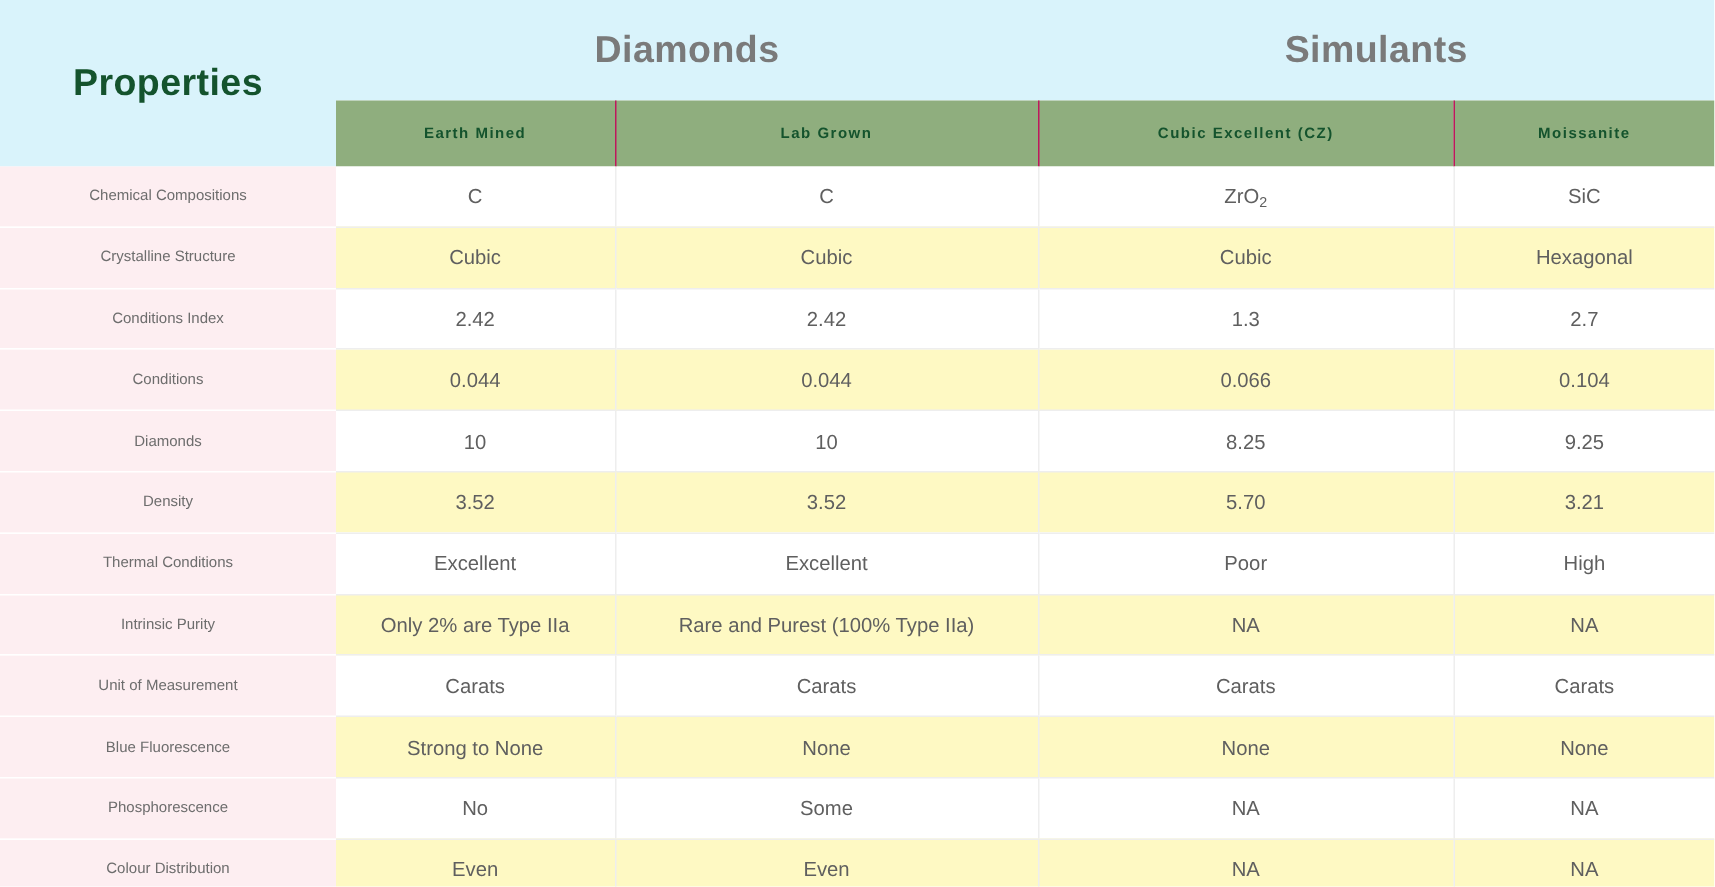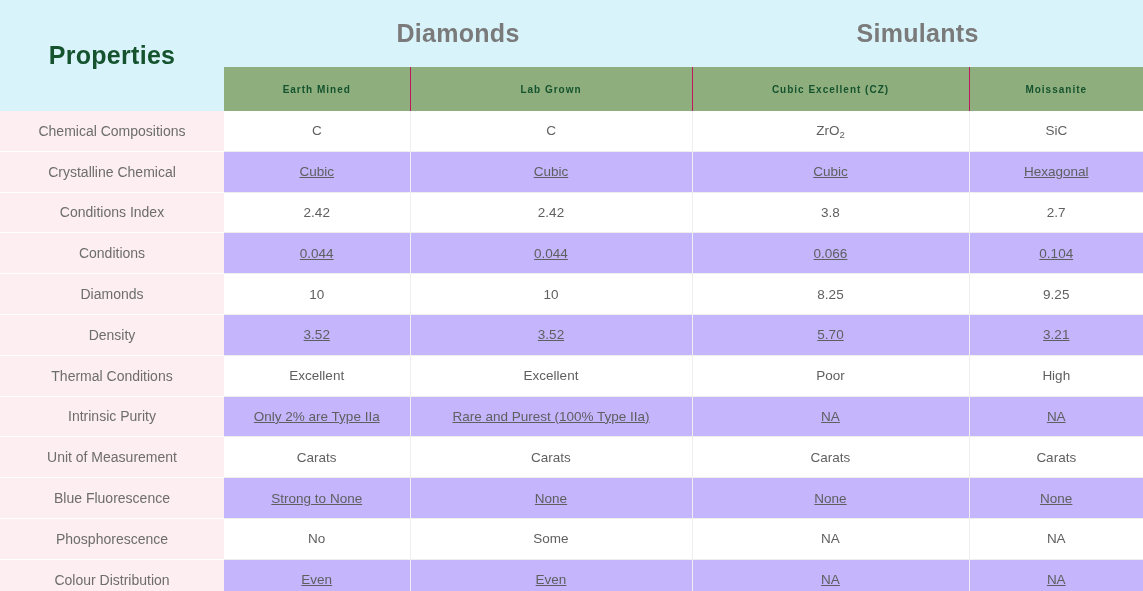--- a/index.html
+++ b/index.html
@@ -56,39 +56,38 @@
     letter-spacing: 1px;
   }
   .sub-head.sep {
     border-left: 1px solid #be185d;
   }
 
   
   .prop-cell {
     background: #fdeef1;
     color: #6d6d6d;
-    font-size: 14px;
+    font-size: 10px;
     text-align: center;
     vertical-align: middle;
     height: 39.8px;
     border-bottom: 1px solid #ffffff;
   }
   .val-cell {
     background: #ffffff;
     color: #5f5f5f;
     font-size: 13.5px;
     text-align: center;
     vertical-align: middle;
     height: 39.8px;
     border-bottom: 1px solid #eeeeee;
     border-left: 1px solid #eeeeee;
   }
   tr.alt .val-cell {
-    background: #c4b5fd;
-    text-decoration: underline;
+    background: #fef9c3;
   }
   tr.alt .prop-cell {
     background: #fdeef1;
   }
   .val-cell.first {
     border-left: none;
   }
   sub {
     font-size: 9.5px;
     vertical-align: baseline;
@@ -122,31 +121,31 @@
   </thead>
   <tbody id="table-body">
       <tr>
         <td class="prop-cell">Chemical Compositions</td>
         <td class="val-cell first">C</td>
         <td class="val-cell">C</td>
         <td class="val-cell"><span>ZrO</span><sub>2</sub></td>
         <td class="val-cell">SiC</td>
       </tr>
       <tr class="alt">
-        <td class="prop-cell">Crystalline Chemical</td>
+        <td class="prop-cell">Crystalline Structure</td>
         <td class="val-cell first">Cubic</td>
         <td class="val-cell">Cubic</td>
         <td class="val-cell">Cubic</td>
         <td class="val-cell">Hexagonal</td>
       </tr>
       <tr>
         <td class="prop-cell">Conditions Index</td>
         <td class="val-cell first">2.42</td>
         <td class="val-cell">2.42</td>
-        <td class="val-cell">3.8</td>
+        <td class="val-cell">1.3</td>
         <td class="val-cell">2.7</td>
       </tr>
       <tr class="alt">
         <td class="prop-cell">Conditions</td>
         <td class="val-cell first">0.044</td>
         <td class="val-cell">0.044</td>
         <td class="val-cell">0.066</td>
         <td class="val-cell">0.104</td>
       </tr>
       <tr>

